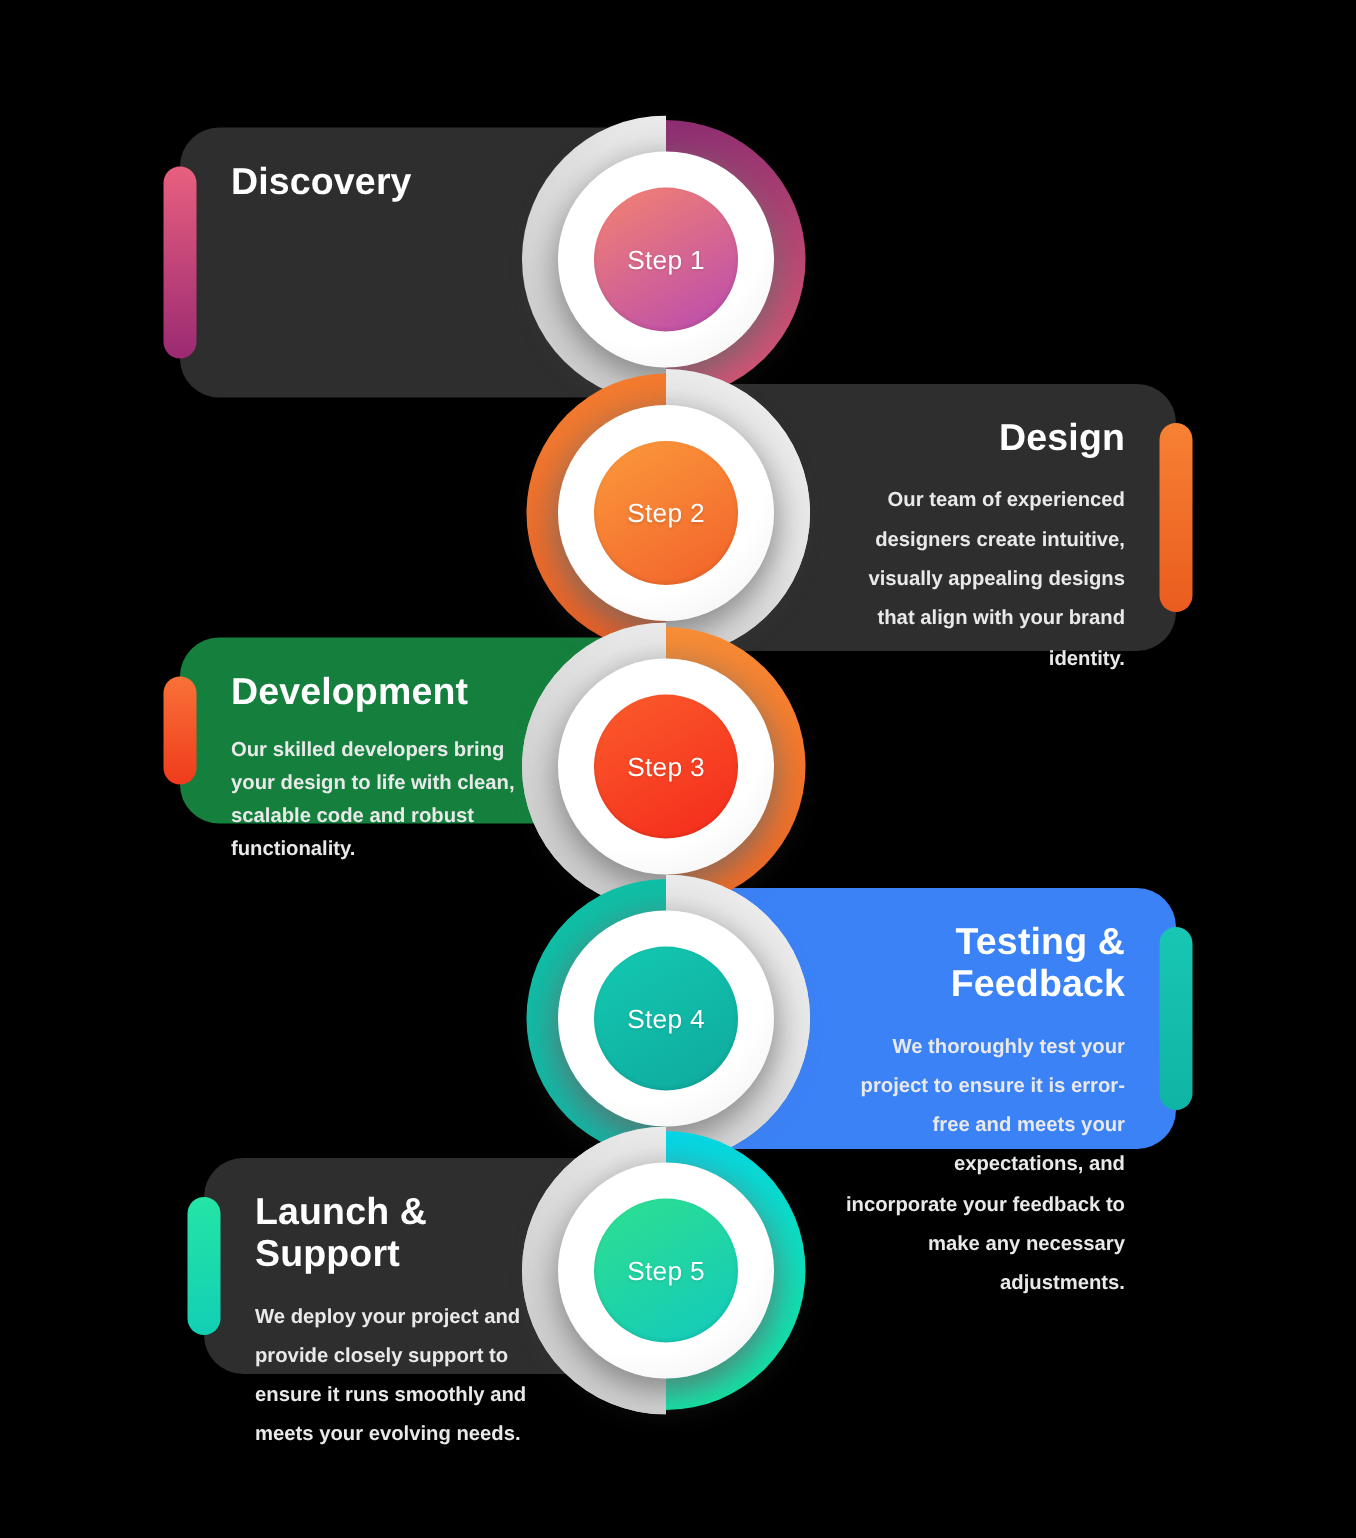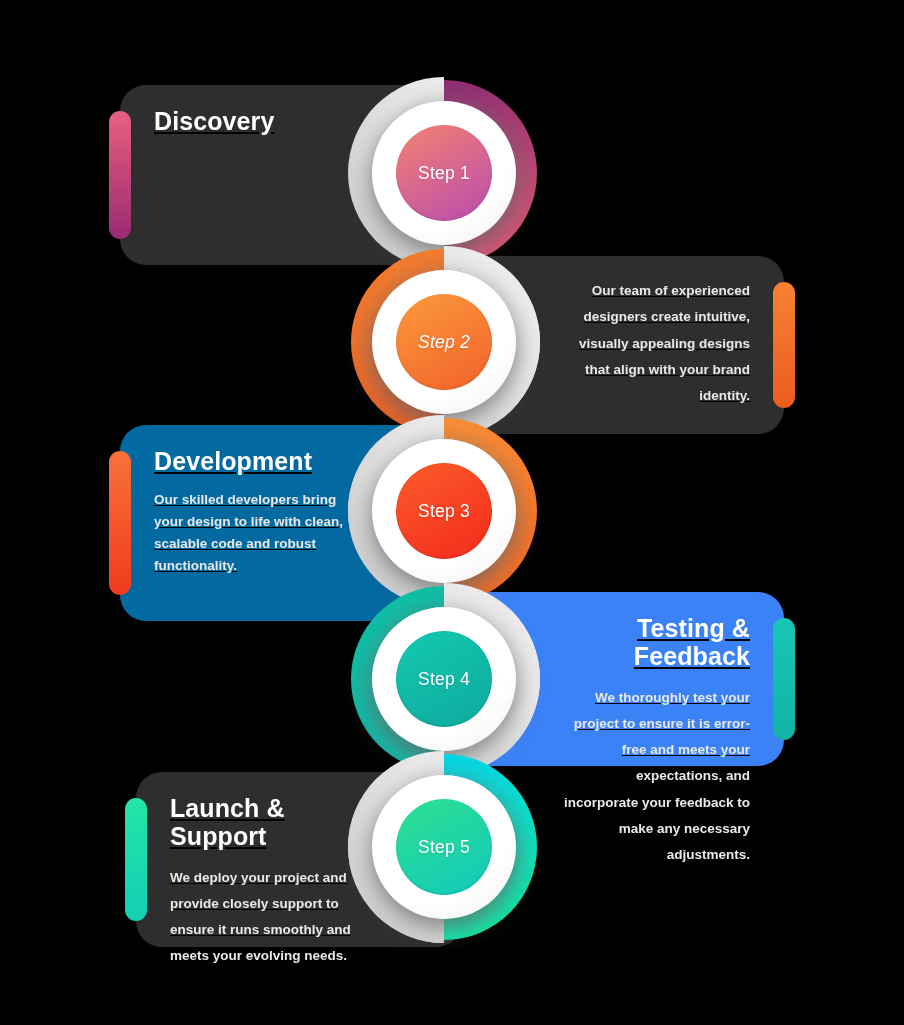--- a/index.html
+++ b/index.html
@@ -10,21 +10,20 @@
   }
   #stage{position:absolute;inset:0;background:#000;}
 
   
   .card{
     position:absolute;
     background:#2e2e2e;
     border-radius:26px;
     box-sizing:border-box;
     z-index:2;
-    text-decoration:underline;
   }
   .card .accent{
     position:absolute;
     width:22px;
     top:26px;bottom:26px;
     border-radius:11px;
     z-index:-1;
   }
   .card.left  .accent{ left:-11px; }
   .card.right .accent{ right:-11px; }
@@ -123,39 +122,40 @@
   <div id="cards">
       <div class="card left" style="left: 120px; top: 85px; width: 326px; height: 180px; background: rgb(46, 46, 46);">
         <div class="accent" style="background: linear-gradient(rgb(232, 96, 127), rgb(155, 42, 114));"></div>
         <div class="inner">
           <h2 class="c-title">Discovery</h2>
         </div>
       </div>
       <div class="card right" style="left: 444px; top: 256px; width: 340px; height: 178px; background: rgb(46, 46, 46);">
         <div class="accent" style="background: linear-gradient(rgb(247, 129, 51), rgb(234, 92, 30));"></div>
         <div class="inner">
+          <h2 class="c-title">Design</h2>
           <p class="c-body">Our team of experienced designers create intuitive, visually appealing designs that align with your brand identity.</p>
         </div>
       </div>
-      <div class="card left" style="left: 120px; top: 425px; width: 326px; height: 196px; background: #0369a1;">
+      <div class="card left" style="left: 120px; top: 425px; width: 326px; height: 124px; background: #15803d;">
         <div class="accent" style="background: linear-gradient(rgb(249, 113, 56), rgb(239, 59, 28));"></div>
         <div class="inner">
           <h2 class="c-title">Development</h2>
           <p class="c-body tight">Our skilled developers bring your design to life with clean, scalable code and robust functionality.</p>
         </div>
       </div>
       <div class="card right" style="left: 444px; top: 592px; width: 340px; height: 174px; background: #3b82f6;">
         <div class="accent" style="background: linear-gradient(rgb(24, 198, 180), rgb(16, 180, 164));"></div>
         <div class="inner">
           <h2 class="c-title">Testing &amp;
 Feedback</h2>
           <p class="c-body">We thoroughly test your project to ensure it is error-free and meets your expectations, and incorporate your feedback to make any necessary adjustments.</p>
         </div>
       </div>
-      <div class="card left" style="left: 136px; top: 772px; width: 326px; height: 175px; background: rgb(46, 46, 46);">
+      <div class="card left" style="left: 136px; top: 772px; width: 326px; height: 144px; background: rgb(46, 46, 46);">
         <div class="accent" style="background: linear-gradient(rgb(37, 228, 166), rgb(18, 207, 180));"></div>
         <div class="inner">
           <h2 class="c-title">Launch &amp;
 Support</h2>
           <p class="c-body">We deploy your project and provide closely support to ensure it runs smoothly and meets your evolving needs.</p>
         </div>
       </div>
     </div>
   <div id="spiral">
       <div class="node" style="left: 444px; top: 173px;">
@@ -167,21 +167,21 @@
         <div class="core" style="background: linear-gradient(150deg, rgb(244, 131, 111), rgb(185, 75, 176));">
           <span>Step 1</span>
         </div>
       </div>
       <div class="node" style="left: 444px; top: 342px;">
         <div class="ring-color" style="background: linear-gradient(160deg, rgb(246, 128, 47), rgb(233, 82, 29));"></div>
         <div class="ring-grey grey-R"></div>
         <div class="ring-grey grey-L" style="top: 73px;"></div>
         <div class="puck-shadow"></div>
         <div class="puck"></div>
-        <div class="core" style="background: linear-gradient(150deg, rgb(251, 154, 60), rgb(242, 97, 42)); font-style: italic;">
+        <div class="core" style="background: linear-gradient(150deg, rgb(251, 154, 60), rgb(242, 97, 42));">
           <span>Step 2</span>
         </div>
       </div>
       <div class="node" style="left: 444px; top: 511px;">
         <div class="ring-color" style="background: linear-gradient(160deg, rgb(250, 149, 56), rgb(244, 100, 31));"></div>
         <div class="ring-grey grey-L"></div>
         <div class="ring-grey grey-R" style="top: 72px;"></div>
         <div class="puck-shadow"></div>
         <div class="puck"></div>
         <div class="core" style="background: linear-gradient(150deg, rgb(251, 92, 43), rgb(244, 42, 28));">

